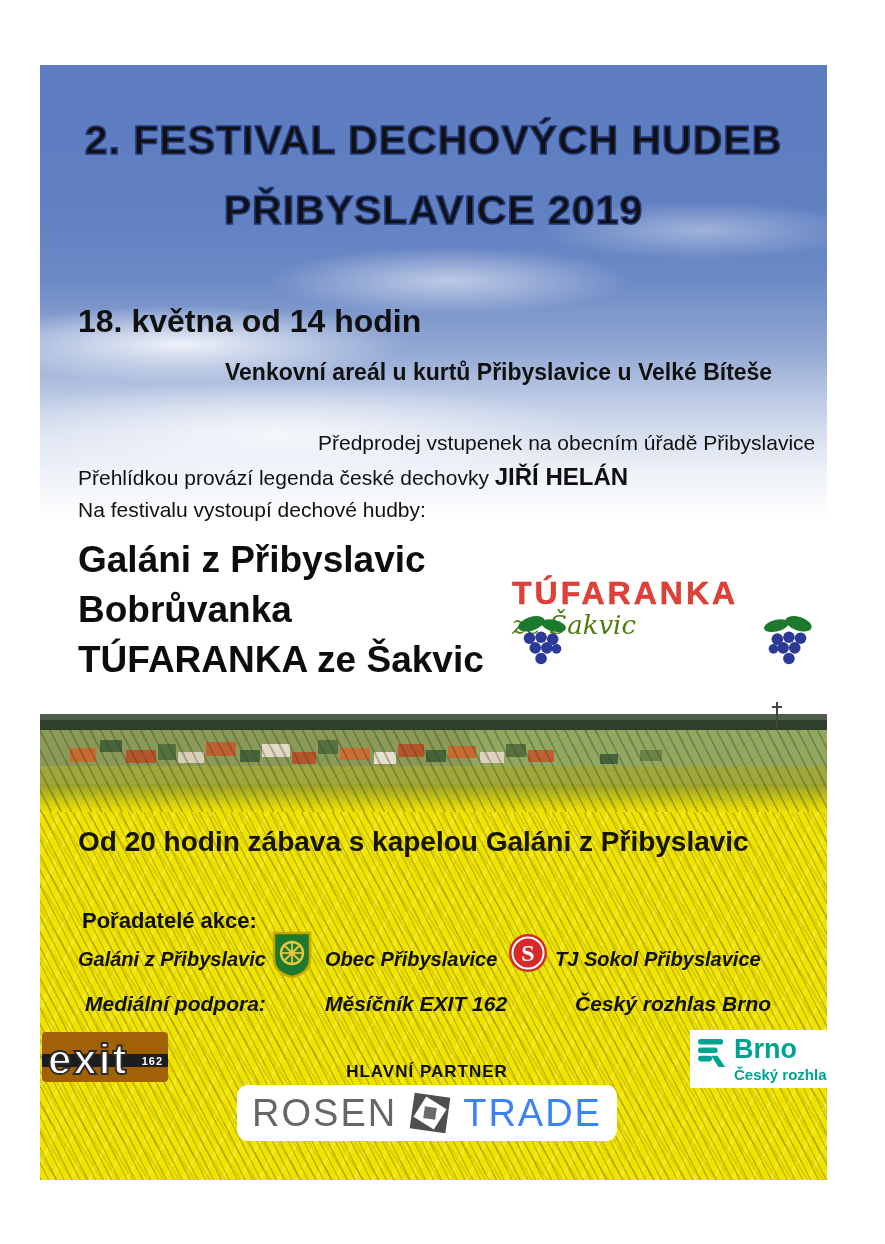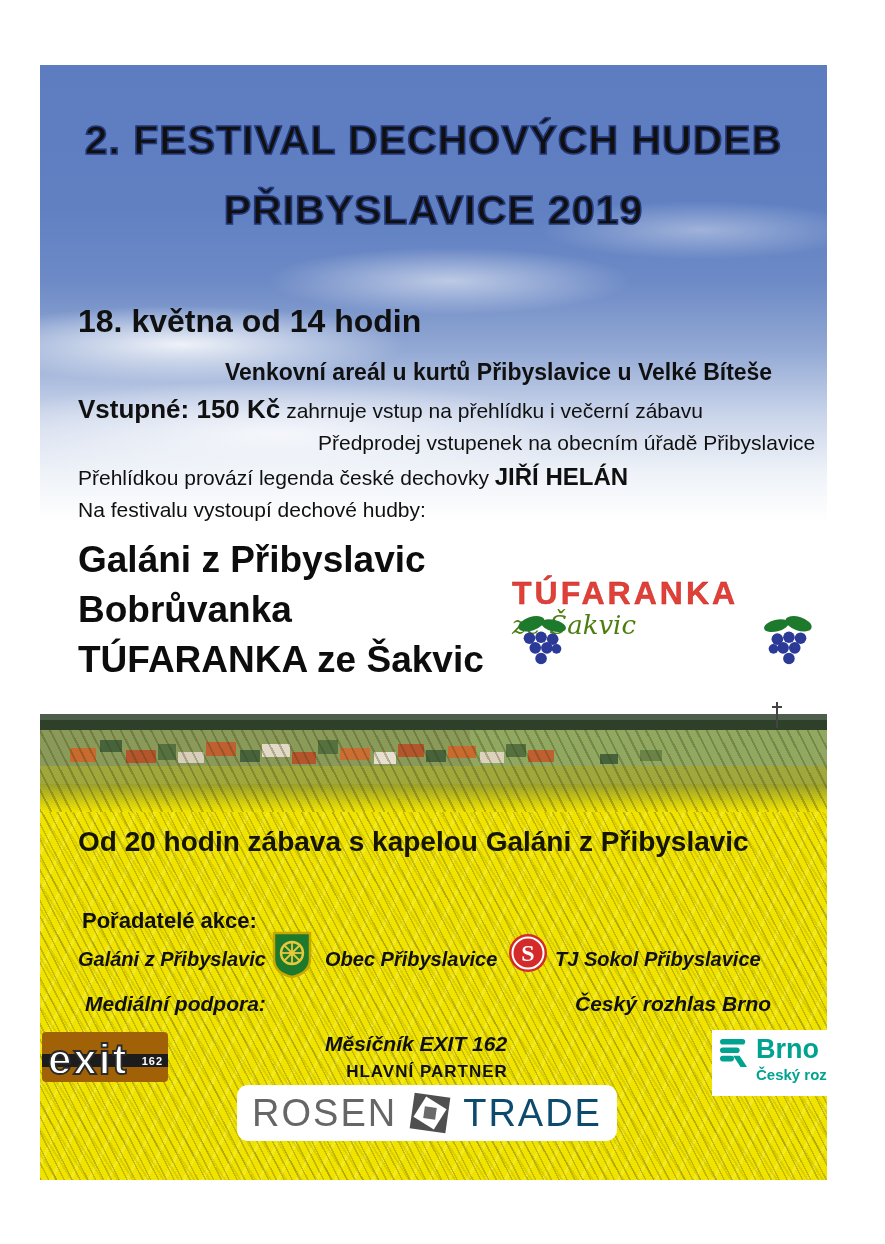--- a/index.html
+++ b/index.html
@@ -50,58 +50,57 @@
       repeating-linear-gradient(63deg, rgba(70,62,8,.26) 0 1.5px, transparent 1.5px 7px),
       repeating-linear-gradient(58deg, rgba(110,100,10,.16) 0 2px, transparent 2px 13px),
       repeating-linear-gradient(116deg, rgba(255,255,140,.22) 0 3px, transparent 3px 17px);}
   .evening{left:38px;top:14px;font-size:28px;font-weight:bold;color:#151500;}
   .org-label{left:42px;top:96px;font-size:22px;font-weight:bold;}
   .org-item{font-size:20px;font-weight:bold;font-style:italic;}
   .org1{left:38px;top:136px;} .org2{left:285px;top:136px;} .org3{left:515px;top:136px;}
   .obec-shield{position:absolute;left:232px;top:119px;width:40px;height:48px;}
   .sokol-badge{position:absolute;left:468px;top:121px;width:40px;height:40px;}
   .media-label{left:45px;top:180px;font-size:21px;font-weight:bold;font-style:italic;}
-  .media1{left:285px;top:180px;font-size:21px;font-weight:bold;font-style:italic;margin-top:40px;}
+  .media1{left:285px;top:180px;font-size:21px;font-weight:bold;font-style:italic;}
   .media2{left:535px;top:180px;font-size:21px;font-weight:bold;font-style:italic;}
 
   
   .exit-box{position:absolute;left:2px;top:220px;width:126px;height:50px;background:#a16207;border-radius:4px;overflow:hidden;}
   .exit-bar{position:absolute;left:0;top:22px;width:126px;height:13px;background:#1c1c1c;}
   .exit-word{position:absolute;left:6px;top:4px;font-size:42px;font-weight:bold;letter-spacing:2px;
     color:#ffffff;-webkit-text-stroke:1.8px #2a2a2a;line-height:48px;}
   .exit-num{position:absolute;right:5px;top:23px;font-size:11px;font-weight:bold;color:#fff;letter-spacing:1px;}
 
   
   .partner-label{left:197px;top:250px;width:380px;text-align:center;font-size:17px;font-weight:bold;letter-spacing:1px;white-space:nowrap;}
   .rosen-box{position:absolute;left:197px;top:273px;width:380px;height:56px;background:#fff;
     display:flex;align-items:center;justify-content:center;gap:10px;border-radius:11px;}
   .rosen-left{font-size:38px;letter-spacing:2px;color:#666666;}
-  .rosen-right{font-size:38px;letter-spacing:2px;color:#0c4a6e;}
+  .rosen-right{font-size:38px;letter-spacing:2px;color:#3b82f6;}
   .rosen-icon{width:46px;height:46px;}
 
   
-  .brno-box{position:absolute;left:672px;top:218px;width:137px;height:66px;background:#fff;overflow:hidden;text-decoration:underline;}
+  .brno-box{position:absolute;left:650px;top:218px;width:137px;height:58px;background:#fff;overflow:hidden;text-decoration:underline;}
   .cro-icon{position:absolute;left:8px;top:8px;width:28px;height:30px;}
   .brno-city{position:absolute;left:44px;top:4px;font-size:27px;font-weight:bold;color:#00a38f;}
   .brno-station{position:absolute;left:44px;top:36px;font-size:15px;font-weight:bold;color:#00a38f;white-space:nowrap;}
 </style>
 </head>
 <body>
 
 <div class="poster">
 
   <div class="sky">
     <div class="clouds"></div>
     <div class="title title1 txt" style="white-space:normal">2. FESTIVAL DECHOVÝCH HUDEB</div>
     <div class="title title2 txt" style="white-space:normal">PŘIBYSLAVICE 2019</div>
   </div>
 
   <div class="txt date">18. května od 14 hodin</div>
   <div class="txt venue">Venkovní areál u kurtů Přibyslavice u Velké Bíteše</div>
-  <div class="txt price"><b>Vstupné: 150 Kč</b><span> zahrnuje vstup na přehlídku i večerní zábavu</span></div>
   <div class="txt presale">Předprodej vstupenek na obecním úřadě Přibyslavice</div>
   <div class="txt host"><span>Přehlídkou provází legenda české dechovky </span><b>JIŘÍ HELÁN</b></div>
   <div class="txt lineup-intro">Na festivalu vystoupí dechové hudby:</div>
 
   <div class="txt bands">
     <div>Galáni z Přibyslavic</div>
     <div>Bobrůvanka</div>
     <div>TÚFARANKA ze Šakvic</div>
   </div>
 

